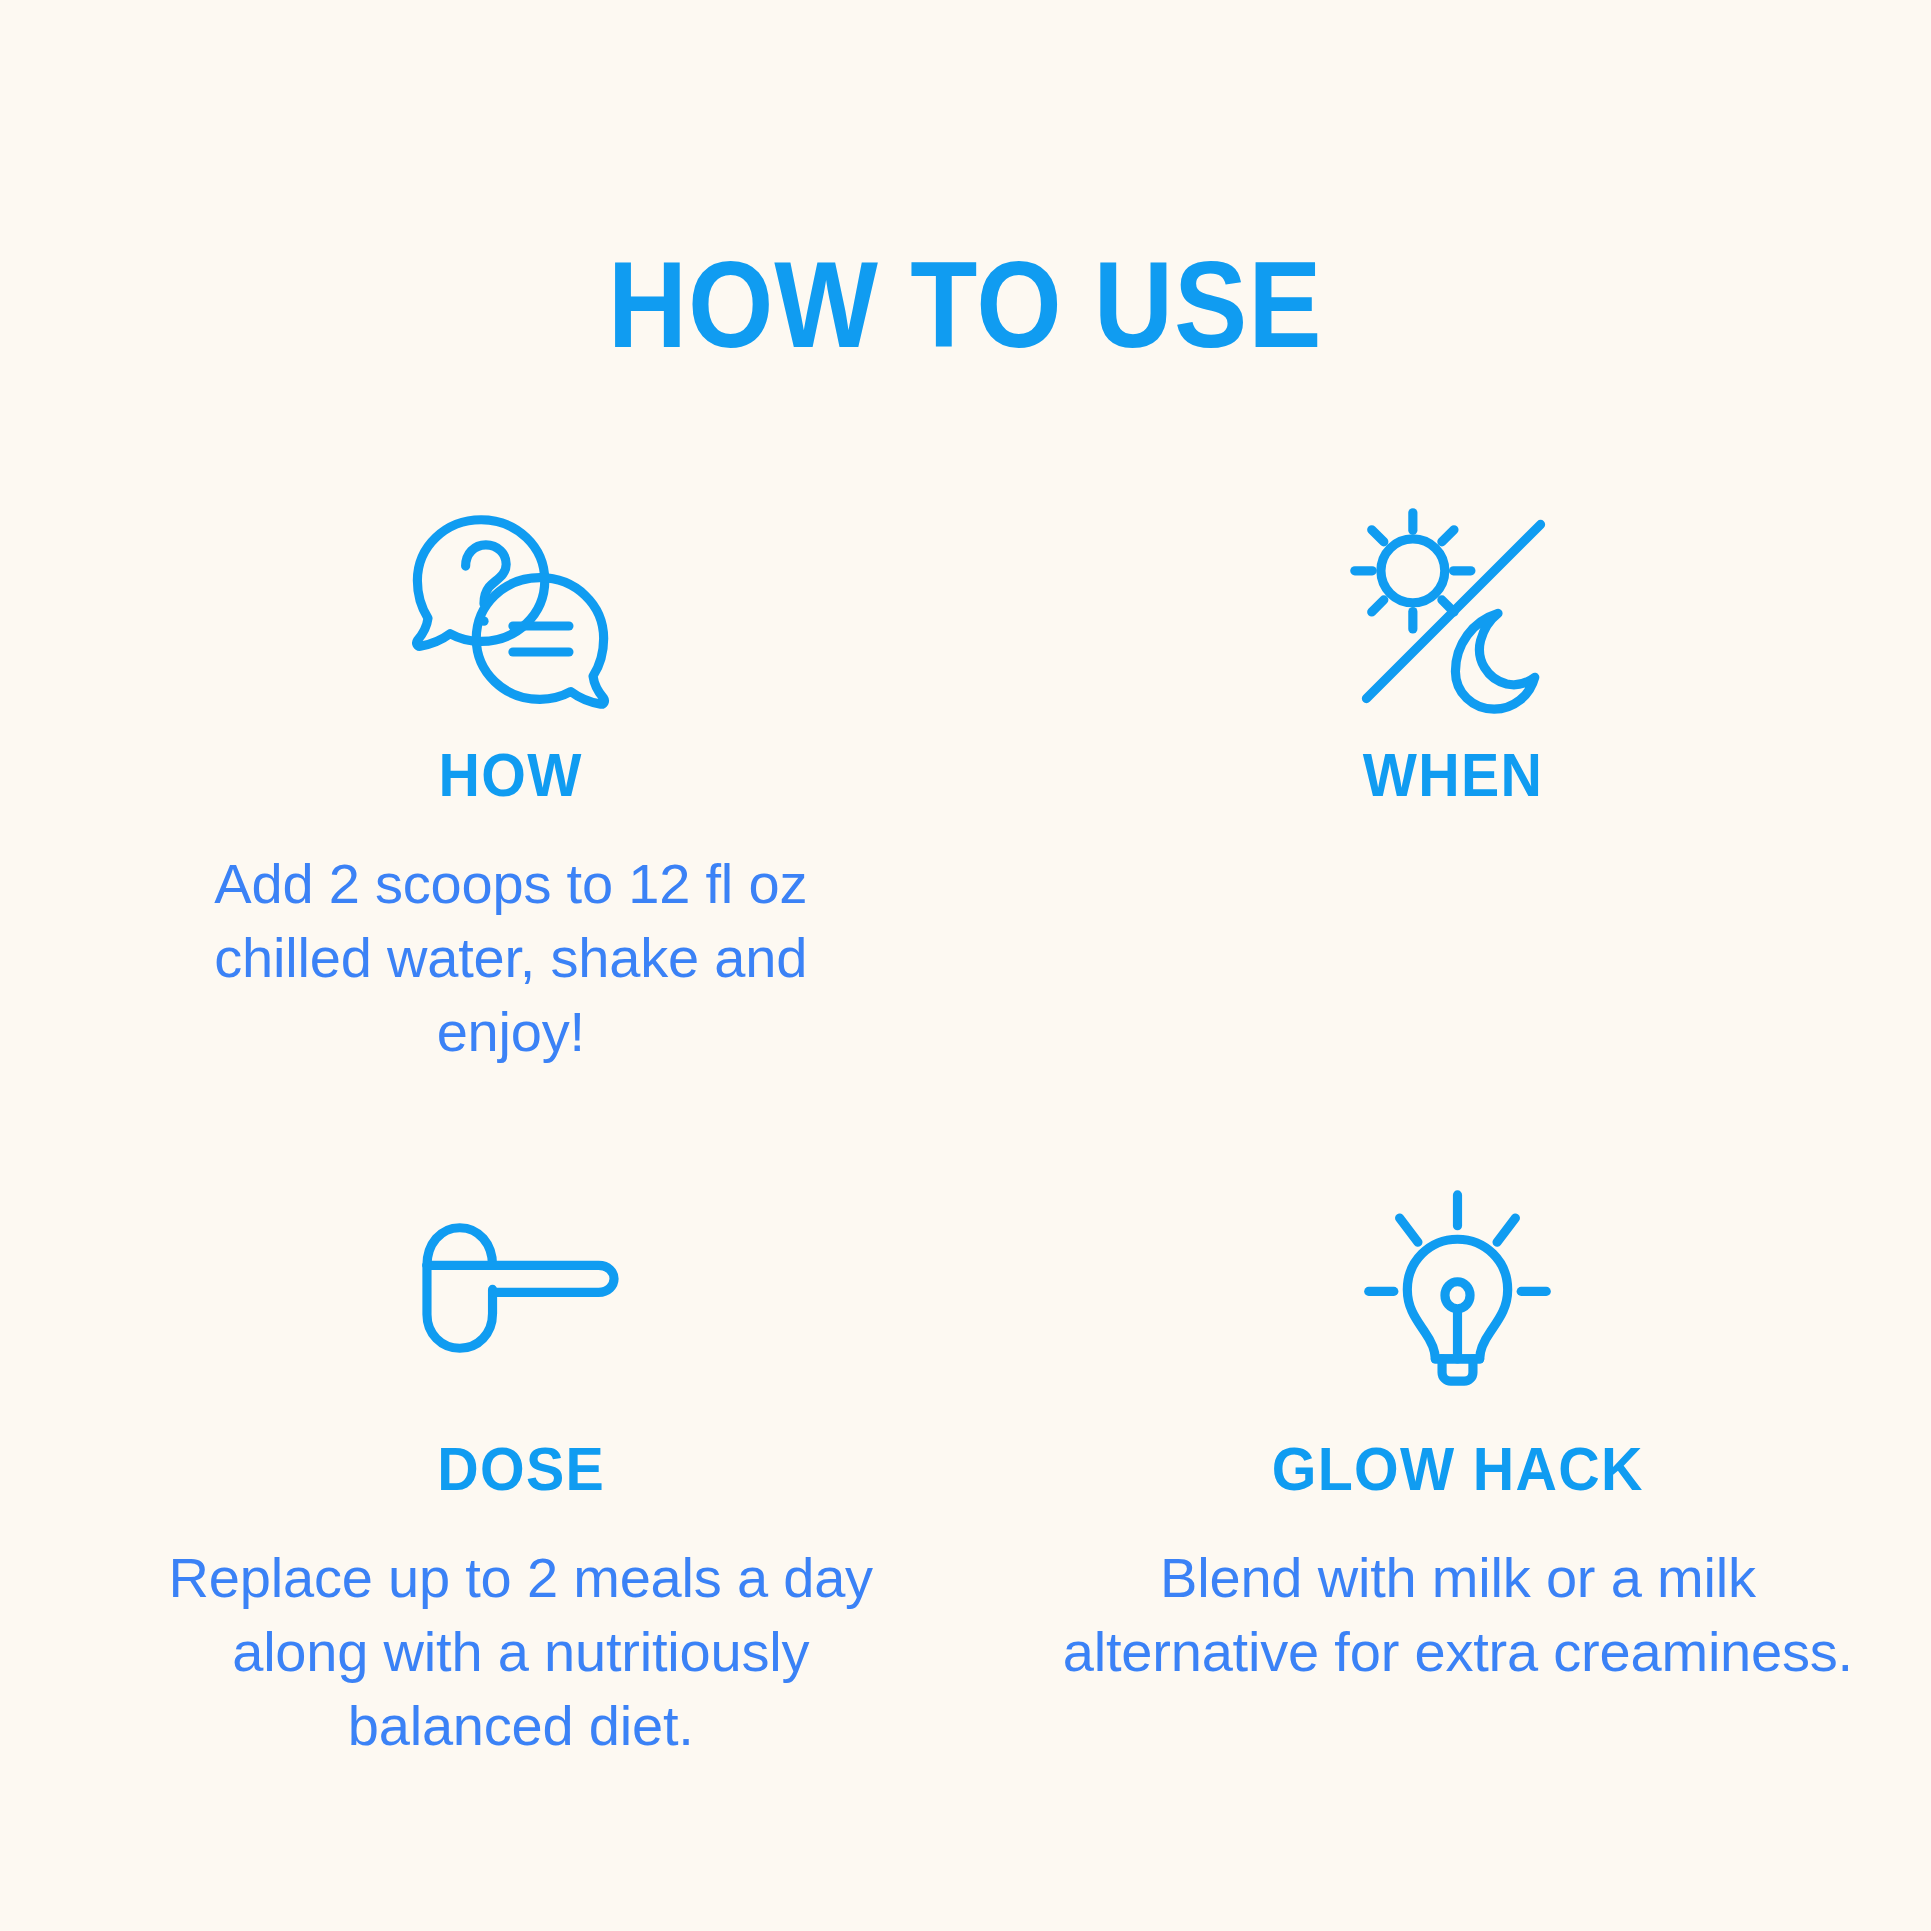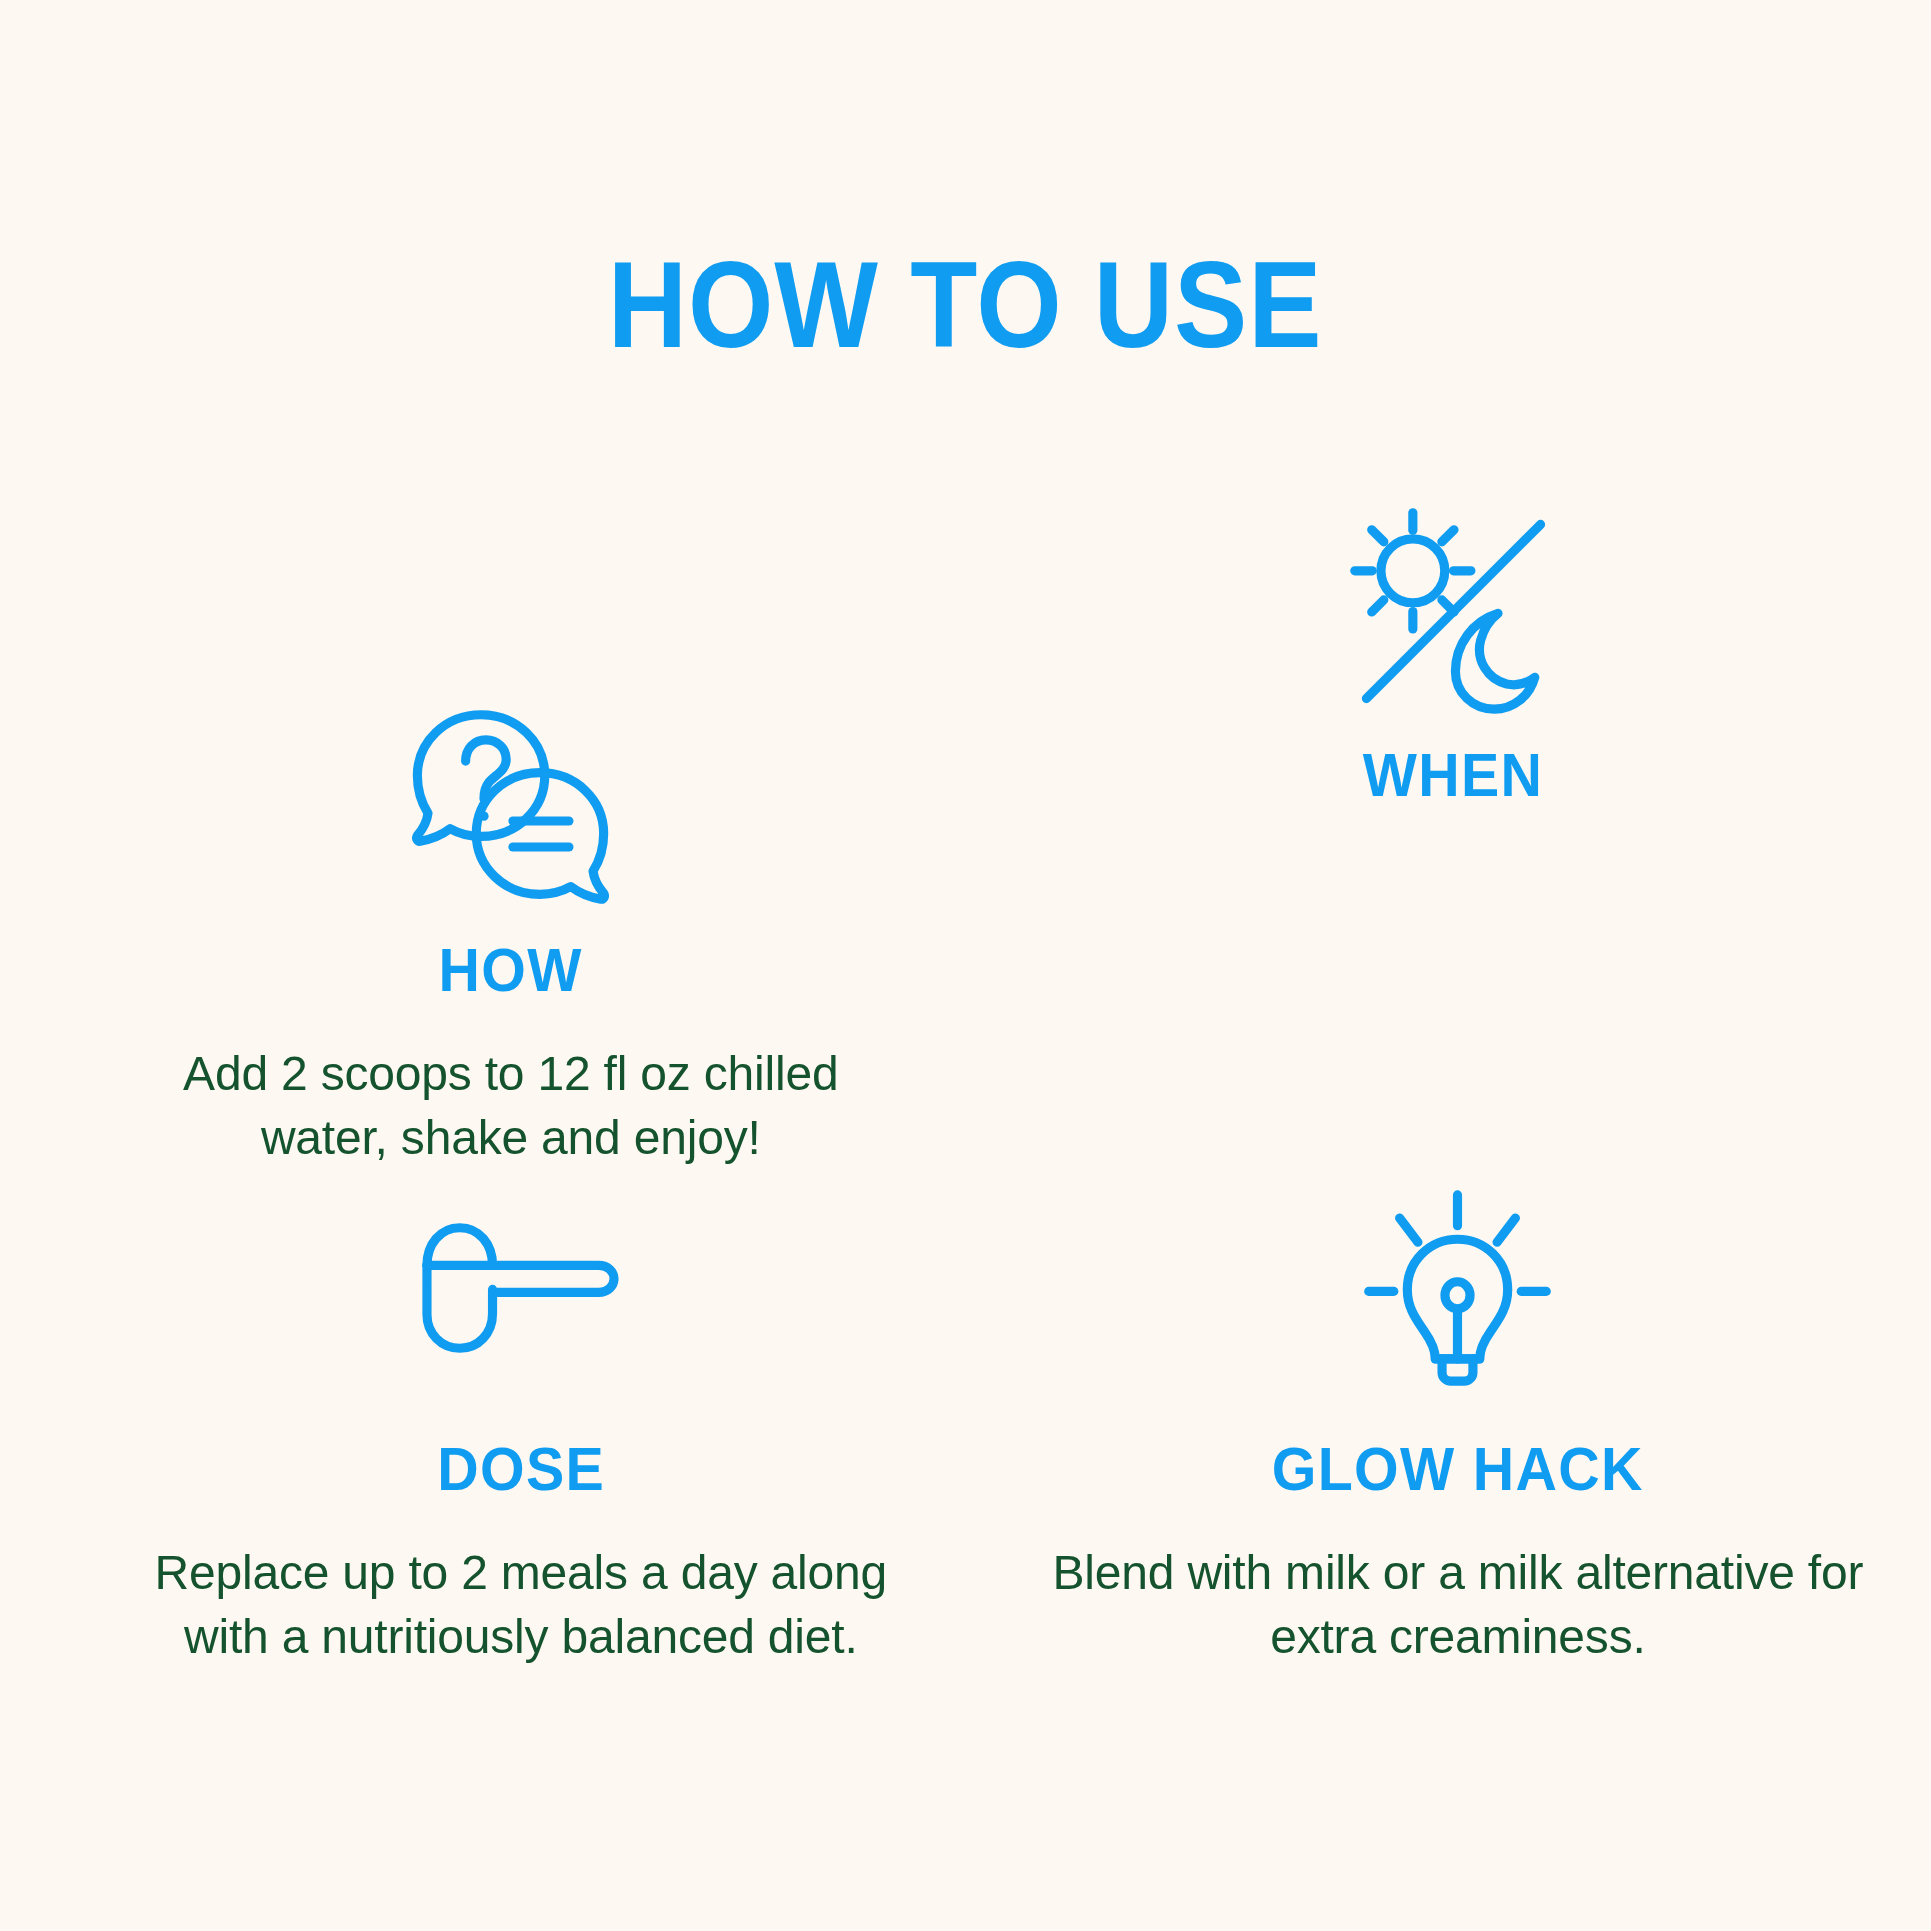--- a/index.html
+++ b/index.html
@@ -86,30 +86,30 @@
     line-height: 1;
     color: #109cf1;
     transform: scaleX(0.94);
     white-space: nowrap;
   }
 
   .card-body {
     margin-top: 41px;
     font-family: "Liberation Sans", sans-serif;
     font-weight: 400;
-    font-size: 48px;
+    font-size: 56px;
     line-height: 1.32;
-    color: #14532d;
+    color: #3b82f6;
     text-align: center;
     letter-spacing: -0.2px;
     max-width: 734px;
   }
 
   
-  .card-how      { padding-left: 56px; justify-content: flex-end; }
+  .card-how      { padding-left: 56px; }
   .card-when     { padding-left: 9.7px; }
   .card-dose     { padding-left: 76px; }
   .card-glowhack { padding-left: 19.3px; }
 
   .card-when .card-body,
   .card-glowhack .card-body { max-width: 811px; }
 
   .row-2 .card-icon { height: 203px; }
   .row-2 .card-heading { margin-top: 50px; }
 </style>

